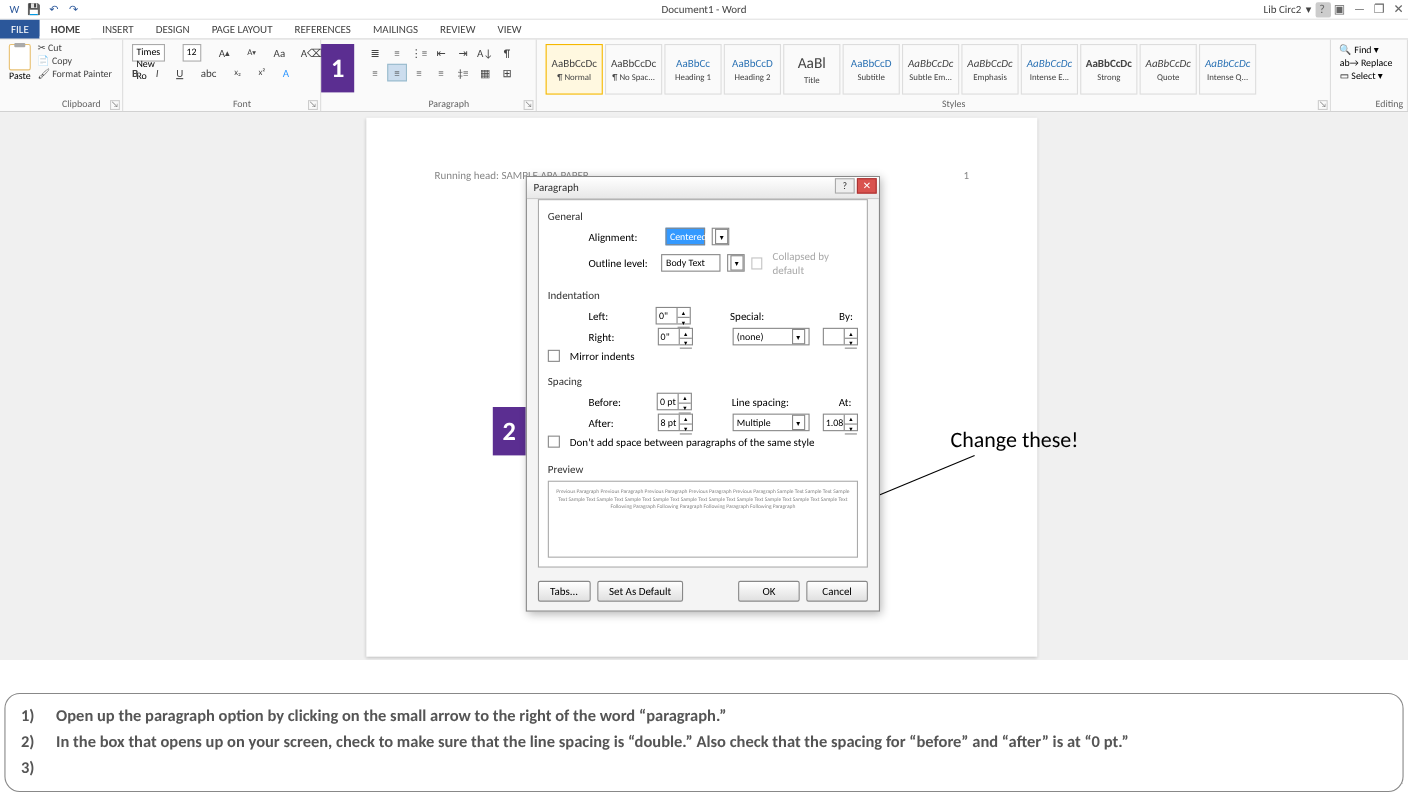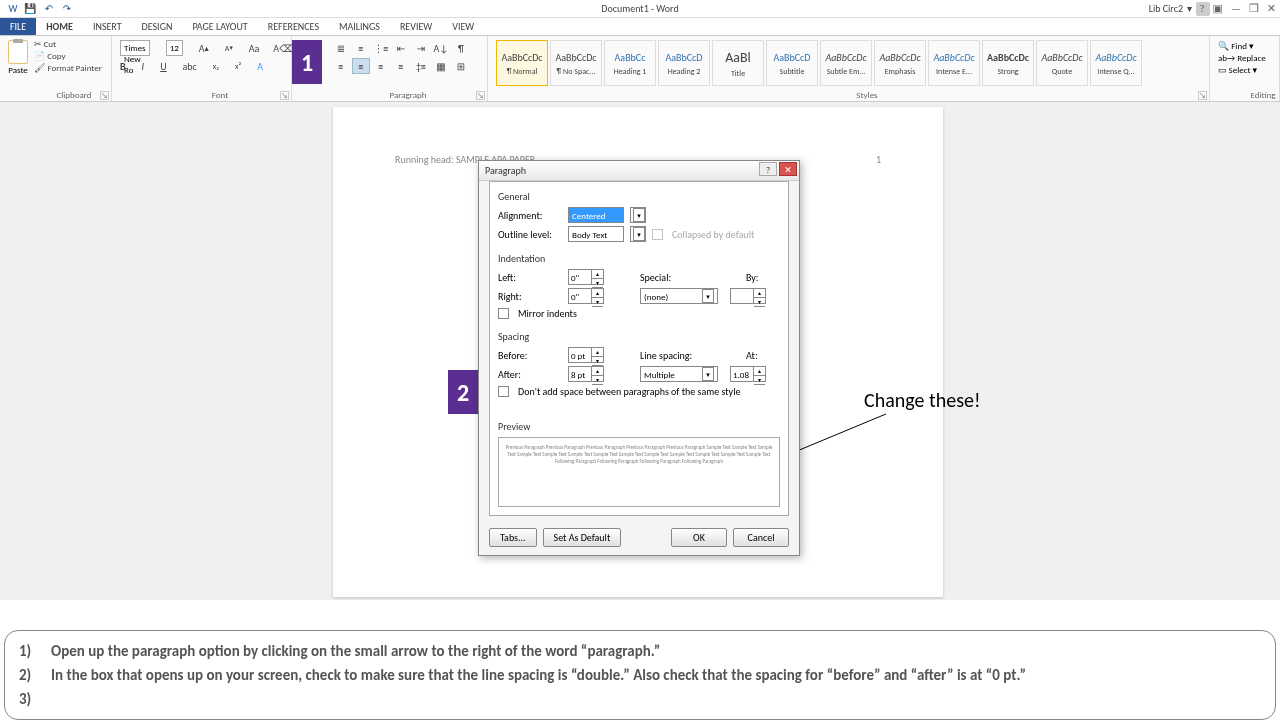--- a/index.html
+++ b/index.html
@@ -71,21 +71,21 @@
   .dlg-title { height: 20px; background: linear-gradient(#fff,#e8e8e8); border-bottom: 1px solid #ccc; display: flex; align-items: center; padding: 0 6px; font-size: 10px; color: #333; position: relative; }
   .dlg-title .wc { position: absolute; right: 2px; top: 1px; display: flex; }
   .dlg-title .wc span { width: 18px; height: 14px; display: inline-flex; align-items: center; justify-content: center; border: 1px solid #aaa; margin-left: 2px; font-size: 9px; background: #eee; }
   .dlg-title .wc .close { background: #d9534f; color: #fff; border-color: #a33; }
   .dlg-tabs { display: flex; padding: 8px 10px 0 10px; font-size: 10px; }
   .dlg-tab { border: 1px solid #aaa; padding: 2px 8px; background: #eee; border-bottom: none; }
   .dlg-tab.active { background: #fff; position: relative; top: 1px; }
   .dlg-body { margin: 0 10px 8px 10px; background: #fff; border: 1px solid #aaa; padding: 8px; font-size: 10px; }
   .section-label { font-weight: normal; margin-bottom: 4px; color: #333; }
   .field-row { display: flex; align-items: center; gap: 6px; margin: 3px 0; }
-  .field-row label { width: 64px; }
+  .field-row label { width: 64px; margin-left: 37px; }
   .dlg-combo { border: 1px solid #888; background: #fff; height: 16px; display: inline-flex; align-items: center; padding: 0 3px; font-size: 9px; }
   .dlg-combo .arrow { border: 1px solid #888; width: 12px; height: 14px; margin-left: 2px; display: inline-flex; align-items: center; justify-content: center; font-size: 7px; }
   .dlg-combo.hl { background: #3399ff; color: #fff; }
   .spinner { border: 1px solid #888; width: 36px; height: 16px; display: inline-flex; align-items: center; font-size: 9px; padding-left: 2px; position: relative; }
   .spinner .sp-btns { position: absolute; right: 0; top: 0; bottom: 0; width: 12px; border-left: 1px solid #888; display: flex; flex-direction: column; }
   .spinner .sp-btns span { flex: 1; font-size: 6px; display: flex; align-items: center; justify-content: center; border-bottom: 1px solid #888; }
   .check { width: 11px; height: 11px; border: 1px solid #888; background: #fff; display: inline-block; margin-right: 3px; }
   .preview-box { border: 1px solid #aaa; height: 70px; margin-top: 4px; padding: 6px; font-size: 5px; color: #888; text-align: center; line-height: 1.4; }
   .dlg-buttons { display: flex; justify-content: space-between; padding: 4px 10px 8px 10px; }
   .dlg-btn { border: 1px solid #888; background: linear-gradient(#fff,#e0e0e0); padding: 2px 10px; font-size: 10px; border-radius: 2px; }
@@ -302,21 +302,21 @@
     <span>Paragraph</span>
     <div class="wc">
       <span>?</span>
       <span class="close">✕</span>
     </div>
   </div>
   <div class="dlg-body">
     <div class="section-label">General</div>
     <div class="field-row">
       <label><span>Alignment:</span></label>
-      <span class="dlg-combo hl" style="width:56px">
+      <span class="dlg-combo hl" style="width:36px">
           <span>Centered</span>
         </span>
         <span class="dlg-combo" style="padding:0">
           <span class="arrow">▾</span>
         </span>
     </div>
     <div class="field-row">
       <label><span>Outline level:</span></label>
       <span class="dlg-combo" style="width:56px">
           <span>Body Text</span>
@@ -398,21 +398,21 @@
             <span>▴</span>
             <span>▾</span>
           </span>
         </span>
     </div>
     <div class="field-row">
       <span class="check"></span>
       <span>Don't add space between paragraphs of the same style</span>
     </div>
 
-    <div class="section-label" style="margin-top:22px">Preview</div>
+    <div class="section-label" style="margin-top:12px">Preview</div>
     <div class="preview-box">Previous Paragraph Previous Paragraph Previous Paragraph Previous Paragraph Previous Paragraph
 Sample Text Sample Text Sample Text Sample Text Sample Text Sample Text Sample Text Sample Text
 Sample Text Sample Text Sample Text Sample Text Sample Text
 Following Paragraph Following Paragraph Following Paragraph Following Paragraph</div>
   </div>
   <div class="dlg-buttons">
     <div style="display:flex;gap:6px">
       <button class="dlg-btn">Tabs...</button>
       <button class="dlg-btn">Set As Default</button>
     </div>

